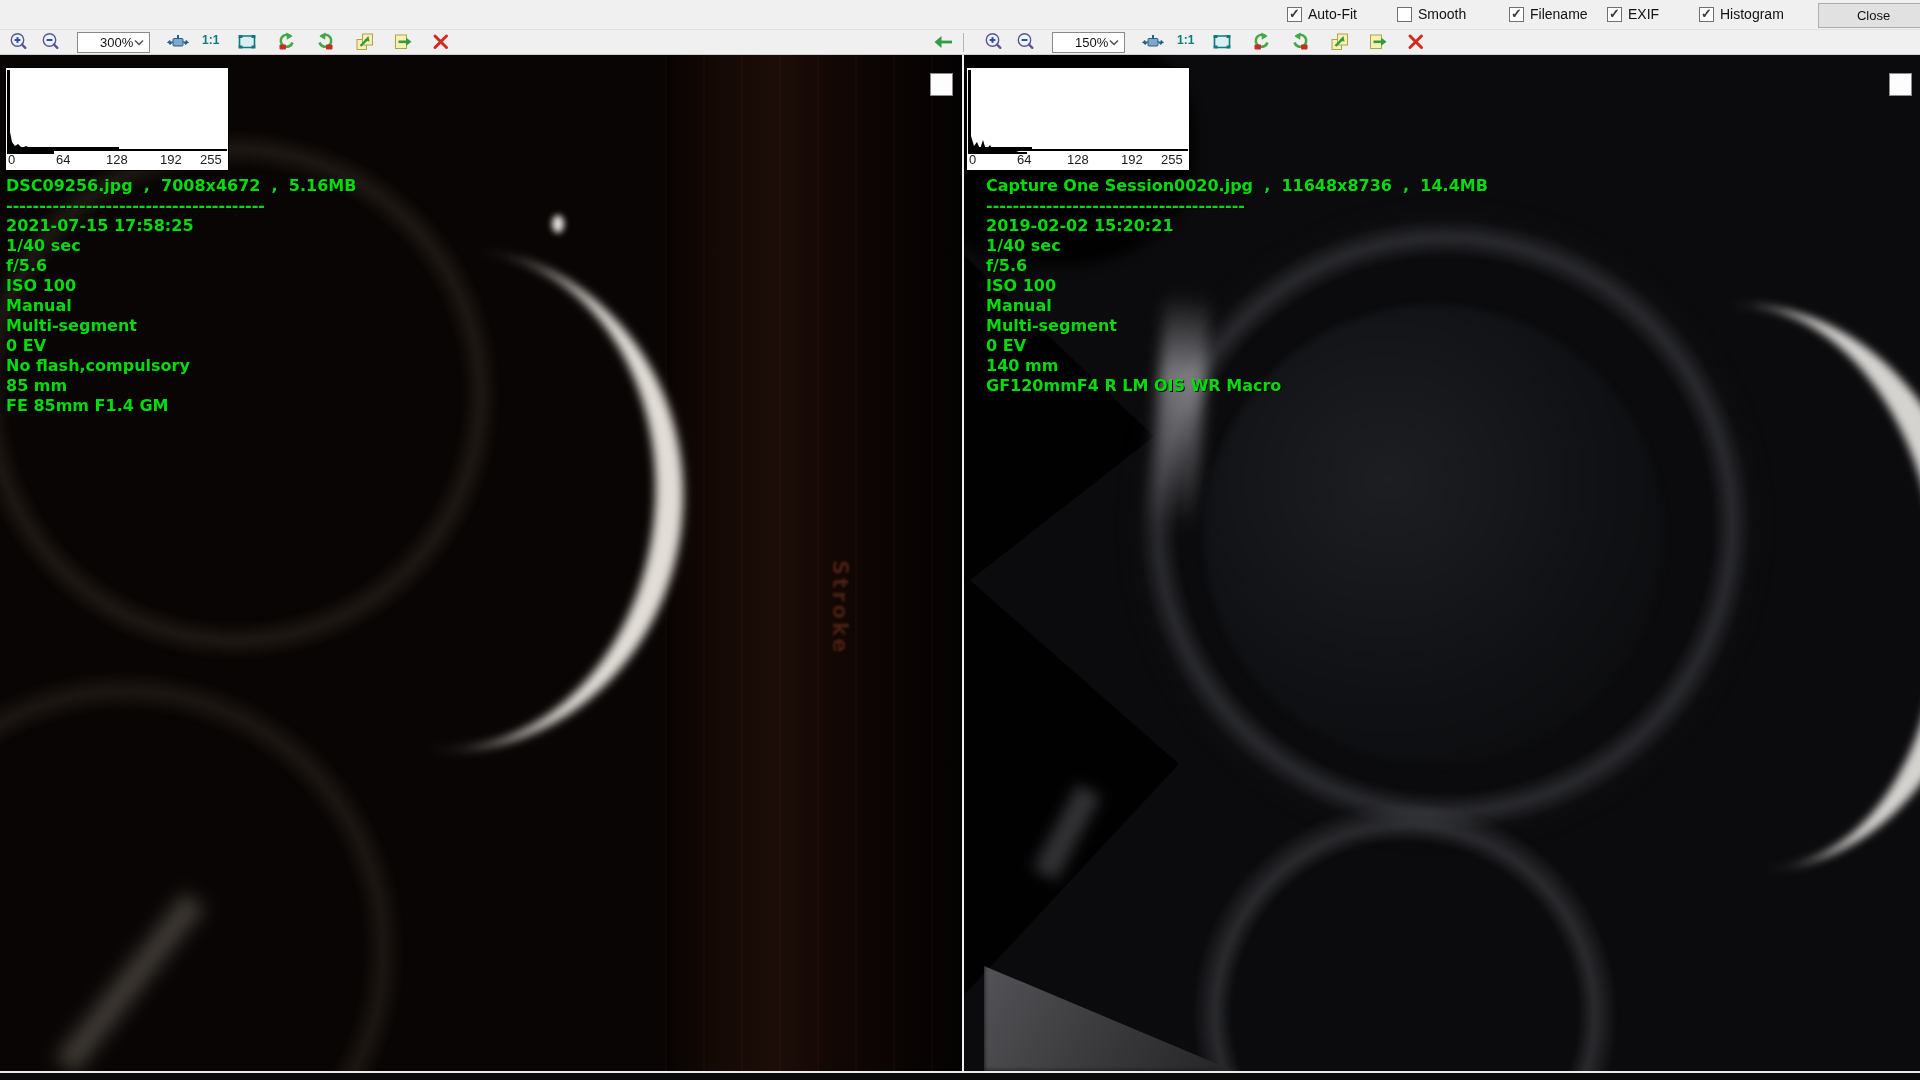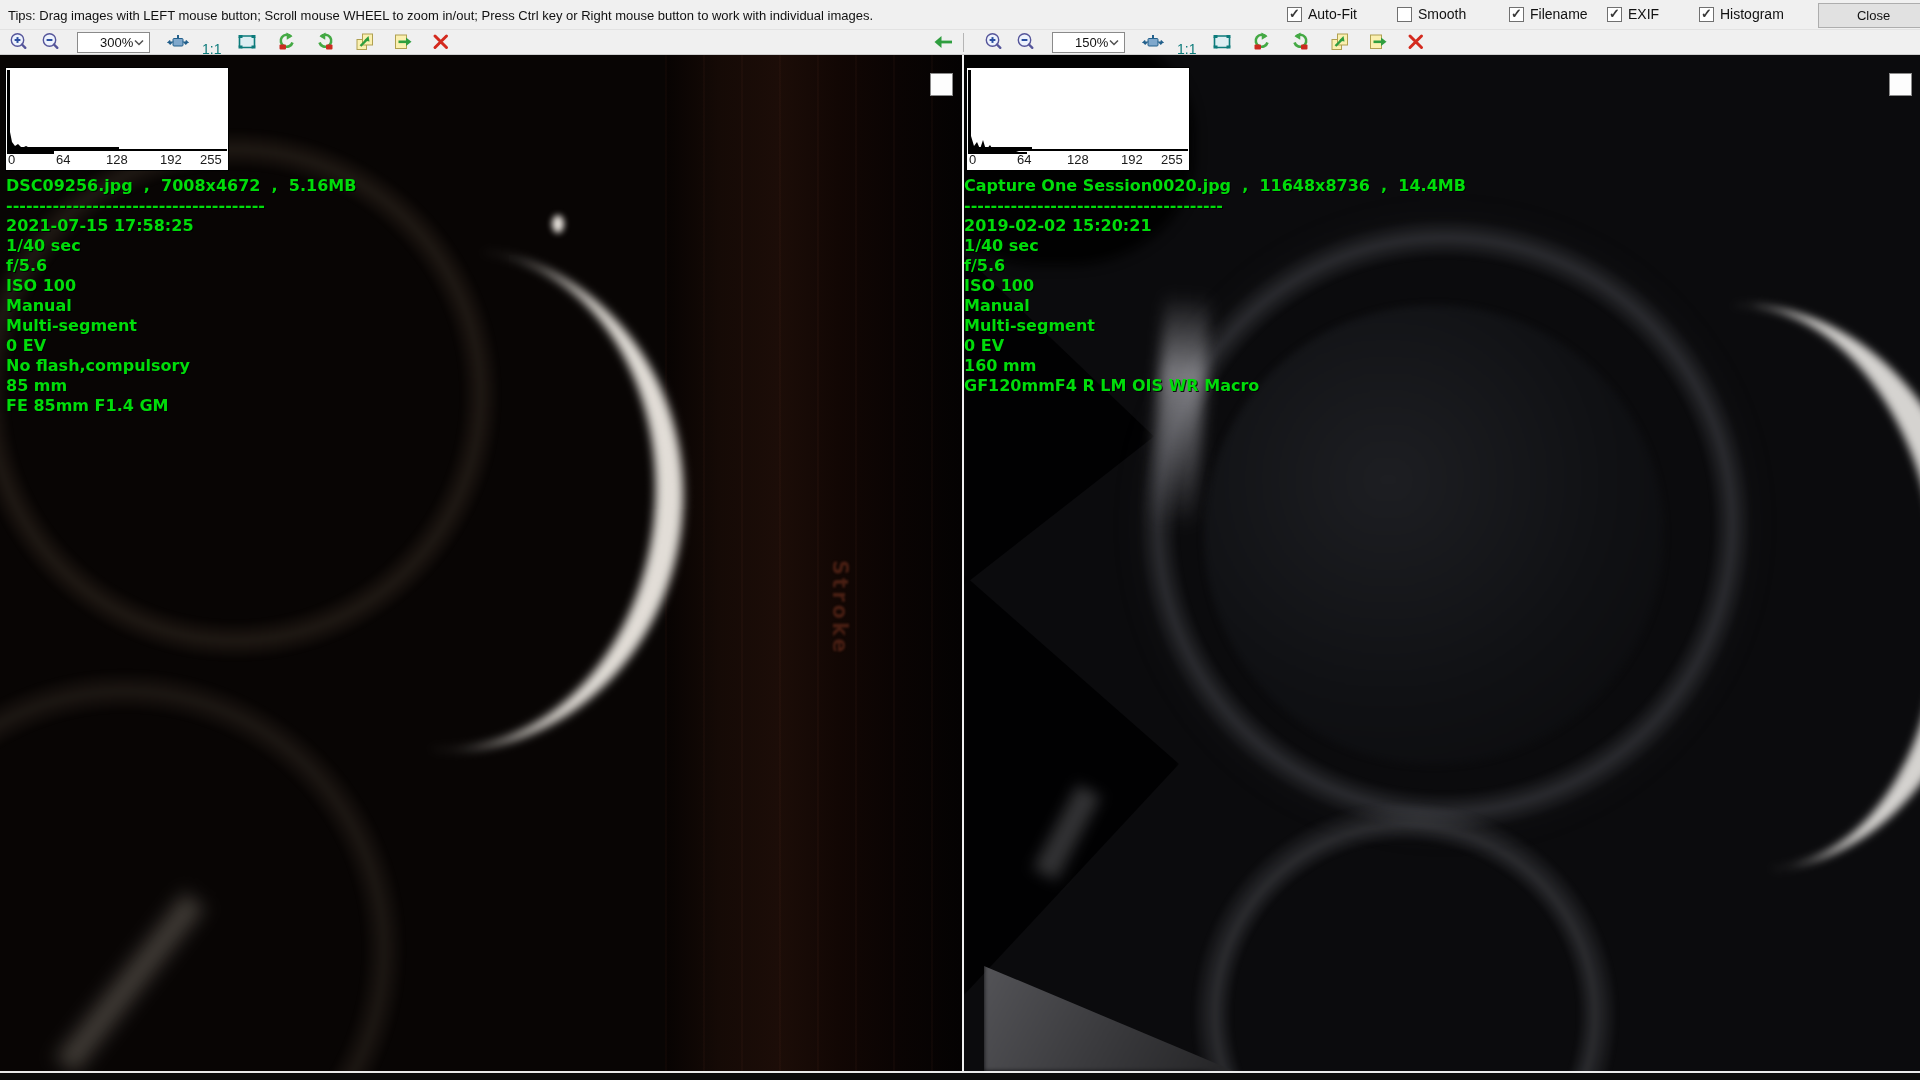--- a/index.html
+++ b/index.html
@@ -20,21 +20,21 @@
 
   
   .toolbar-row{position:absolute;left:0;top:30px;width:1920px;height:25px;background:#f0f0f0;
                border-bottom:1px solid #cfcfcf;box-sizing:border-box;z-index:30;}
   .tb-btn{position:absolute;top:1px;width:26px;height:22px;display:flex;align-items:center;
           justify-content:center;background:transparent;border:0;padding:0;}
   .combo{position:absolute;top:2px;width:73px;height:21px;background:#fff;border:1px solid #8a8a8a;
          box-sizing:border-box;display:flex;align-items:center;}
   .combo-value{font-size:13px;color:#111;margin-left:22px;flex:1;}
   .combo-chevron{margin-right:5px;}
-  .one2one{position:absolute;top:11px;font-size:14px;font-weight:normal;color:#0c7b7b;}
+  .one2one{position:absolute;top:3px;font-size:12px;font-weight:bold;color:#0c7b7b;}
   .tb-divider{position:absolute;left:963px;top:3px;width:1px;height:19px;background:#b5b5b5;}
 
   
   .pane{position:absolute;top:55px;height:1016px;overflow:hidden;}
   .pane-left{left:0;width:962px;background:#080504;}
   .pane-right{left:964px;width:956px;background:#0b0b0d;}
   .pane-divider{position:absolute;left:962px;top:55px;width:2px;height:1016px;background:#f0f0f0;z-index:25;}
   .bottom-line{position:absolute;left:0;top:1071px;width:1920px;height:2px;background:#e9e9e9;z-index:25;}
   .bottom-strip{position:absolute;left:0;top:1073px;width:1920px;height:7px;background:#0a0a0a;z-index:24;}
 
@@ -94,29 +94,28 @@
   .ht0{left:2px;} .ht64{left:50px;} .ht128{left:100px;} .ht192{left:154px;} .ht255{left:194px;}
 
   .sample-square{position:absolute;top:18px;width:23px;height:23px;background:#fdfdfd;
                  border:1px solid #8a8a8a;box-sizing:border-box;z-index:10;}
   .sq-left{left:930px;} .sq-right{left:925px;}
 
   .exif{position:absolute;top:121px;z-index:11;color:#00dc0a;
         font:700 16px "DejaVu Sans",sans-serif;line-height:20px;
         text-shadow:1px 1px 0 rgba(0,0,0,0.85);}
   .exif div{white-space:pre;}
-  .exif-left{left:6px;} .exif-right{left:0;}
+  .exif-left{left:6px;} .exif-right{left:22px;}
 </style>
 </head>
 <body>
 
 <div class="screen">
 
   <div class="tipsbar">
-    <span class="tips-text">Tips: Drag images with LEFT mouse button; Scroll mouse WHEEL to zoom in/out; Press Ctrl key or Right mouse button to work with individual images.</span>
 
     <div class="cb" style="left:1287px">
       <span class="cb-box">
           <span class="cb-glyph">✓</span>
         </span>
       <span class="cb-label">Auto-Fit</span>
     </div>
     <div class="cb" style="left:1397px">
       <span class="cb-box">
           <span class="cb-glyph"></span>
@@ -382,21 +381,21 @@
     <div class="exif exif-right">
       <div>Capture One Session0020.jpg  ,  11648x8736  ,  14.4MB</div>
       <div>---------------------------------------</div>
       <div>2019-02-02 15:20:21</div>
       <div>1/40 sec</div>
       <div>f/5.6</div>
       <div>ISO 100</div>
       <div>Manual</div>
       <div>Multi-segment</div>
       <div>0 EV</div>
-      <div>160 mm</div>
+      <div>140 mm</div>
       <div>GF120mmF4 R LM OIS WR Macro</div>
     </div>
   </div>
 
   <div class="pane-divider"></div>
   <div class="bottom-line"></div>
   <div class="bottom-strip"></div>
 </div>
 
 </body></html>

